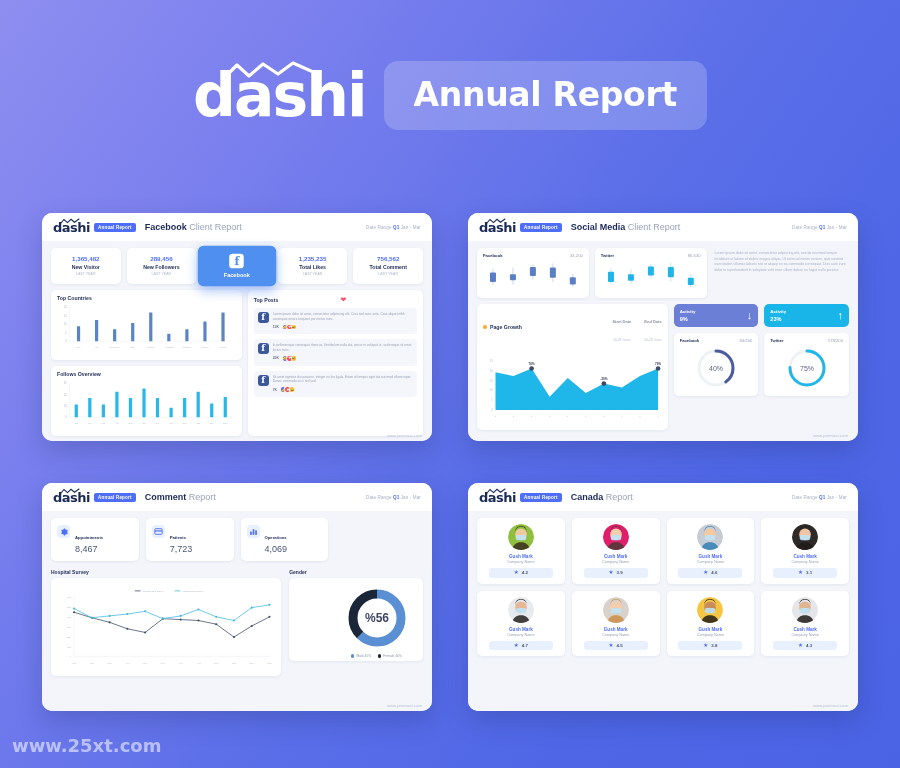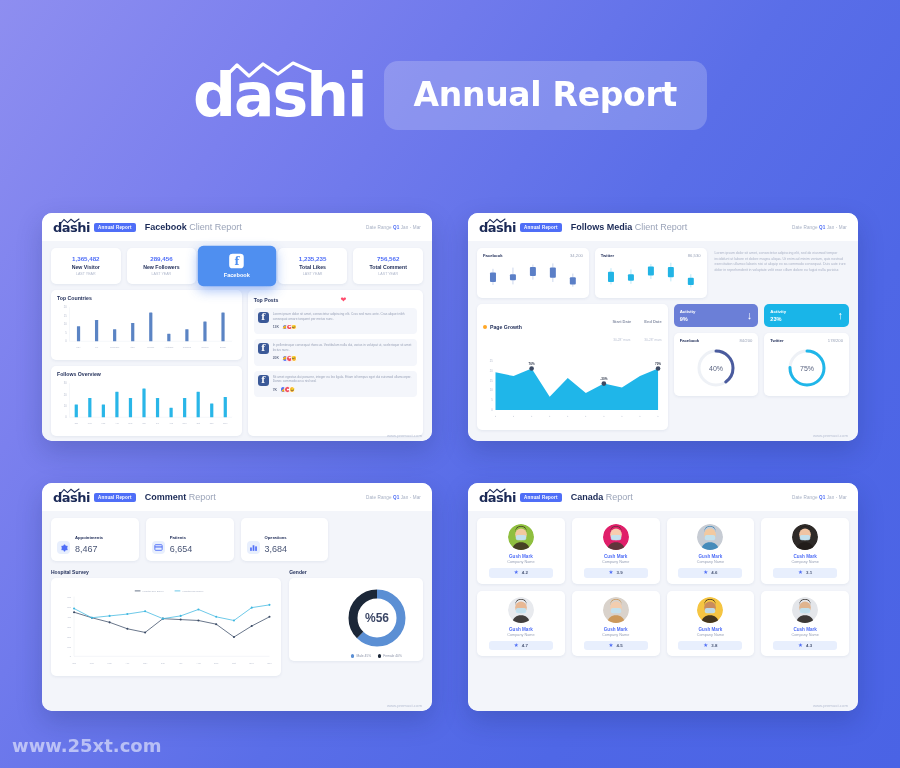--- a/index.html
+++ b/index.html
@@ -106,21 +106,21 @@
   .act-2 { background:#19b5e8; }
   .act-lab { font-size:4.4px; font-weight:700;}
   .act-val { font-size:5.6px; font-weight:700; margin-top:2px;}
   .arrow { margin-left:auto; font-size:11px; line-height:1; font-weight:300;}
   .gauge-row { display:grid; grid-template-columns:1fr 1fr; gap:6px; margin-top:6px; }
   .gauge-card { padding:5px 6px; display:flex; flex-direction:column; align-items:center;}
   .gauge-head { display:flex; justify-content:space-between; width:100%; margin-bottom:2px;}
 
   
   .med-stats { display:grid; grid-template-columns:repeat(4,1fr); gap:7px;}
-  .med-stat { background:#fff; border-radius:5px; padding:7px 6px; display:flex; align-items:flex-end; gap:5px; box-shadow:0 1px 3px rgba(40,60,120,.08);}
+  .med-stat { background:#fff; border-radius:5px; padding:7px 6px; display:flex; align-items:flex-start; gap:5px; box-shadow:0 1px 3px rgba(40,60,120,.08);}
   .med-ico { width:13px;height:13px;border-radius:4px;background:#e8effd; flex:none; display:flex;align-items:center;justify-content:center;}
   .med-lab { font-size:4.2px; font-weight:700; color:#25325c;}
   .med-val { font-size:9px; color:#4a5676; font-weight:400; margin-top:1px; font-family:"Liberation Sans",sans-serif;}
   .med-body { display:grid; grid-template-columns: 1.72fr 1fr; gap:8px; margin-top:8px;}
   .sec-title { font-size:5px; font-weight:700; color:#25325c; margin-bottom:3px;}
   .legend { display:flex; gap:7px; justify-content:center; margin-top:2px;}
   .lg { display:flex; align-items:center; gap:2px; font-size:3.3px; color:#8b93a8;}
   .lg-dot { width:3.2px;height:3.2px;border-radius:50%;}
 
   
@@ -323,21 +323,21 @@
 
   <div class="slide">
     <div class="topbar">
       <span class="mini-logo">
         <svg class="sq" width="20" height="6" viewBox="0 0 20 6">
             <path d="M1 5 L4 1.5 L7.5 4.6 L11 1.3 L14.5 4.2 L19 1" fill="none" stroke="#1b2a57" stroke-width="1.1" stroke-linecap="round"></path>
           </svg>
         <span>dashi</span>
       </span>
       <span class="badge">Annual Report</span>
-      <span class="topbar-title"><b>Follows Media</b><span> Client Report</span></span>
+      <span class="topbar-title"><b>Social Media</b><span> Client Report</span></span>
       <span class="daterange">
         <span>Date Range</span>
         <span class="q">Q1</span>
         <span>Jan - Mar</span>
       </span>
     </div>
     <div class="slide-inner">
       <div class="sm-top">
         <div class="card chartbox">
           <div class="candle-head">
@@ -498,34 +498,34 @@
         </div>
         <div class="med-stat">
           <span class="med-ico">
               <svg width="9" height="9" viewBox="0 0 16 16">
                 <rect x="1.5" y="3" width="13" height="10" rx="1.5" fill="none" stroke="#4f6ef7" stroke-width="1.6"></rect>
                 <rect x="1.5" y="6" width="13" height="2" fill="#4f6ef7"></rect>
               </svg>
             </span>
           <span>
             <span class="med-lab">Patients</span>
-            <div class="med-val">6,654</div>
+            <div class="med-val">7,723</div>
           </span>
         </div>
         <div class="med-stat">
           <span class="med-ico">
               <svg width="9" height="9" viewBox="0 0 16 16">
                 <rect x="2" y="8" width="3" height="6" fill="#4f6ef7"></rect>
                 <rect x="6.5" y="4" width="3" height="10" fill="#4f6ef7"></rect>
                 <rect x="11" y="6" width="3" height="8" fill="#4f6ef7"></rect>
               </svg>
             </span>
           <span>
             <span class="med-lab">Operations</span>
-            <div class="med-val">3,684</div>
+            <div class="med-val">4,069</div>
           </span>
         </div>
       </div>
 
       <div class="med-body">
         <div>
           <div class="sec-title">Hospital Survey</div>
           <div class="card chartbox">
             <svg id="chart-survey" width="100%" height="86" viewBox="0 0 230 86">
                 <text x="15" y="76.2" text-anchor="end" font-size="2.6" fill="#b3bacb">0</text>

